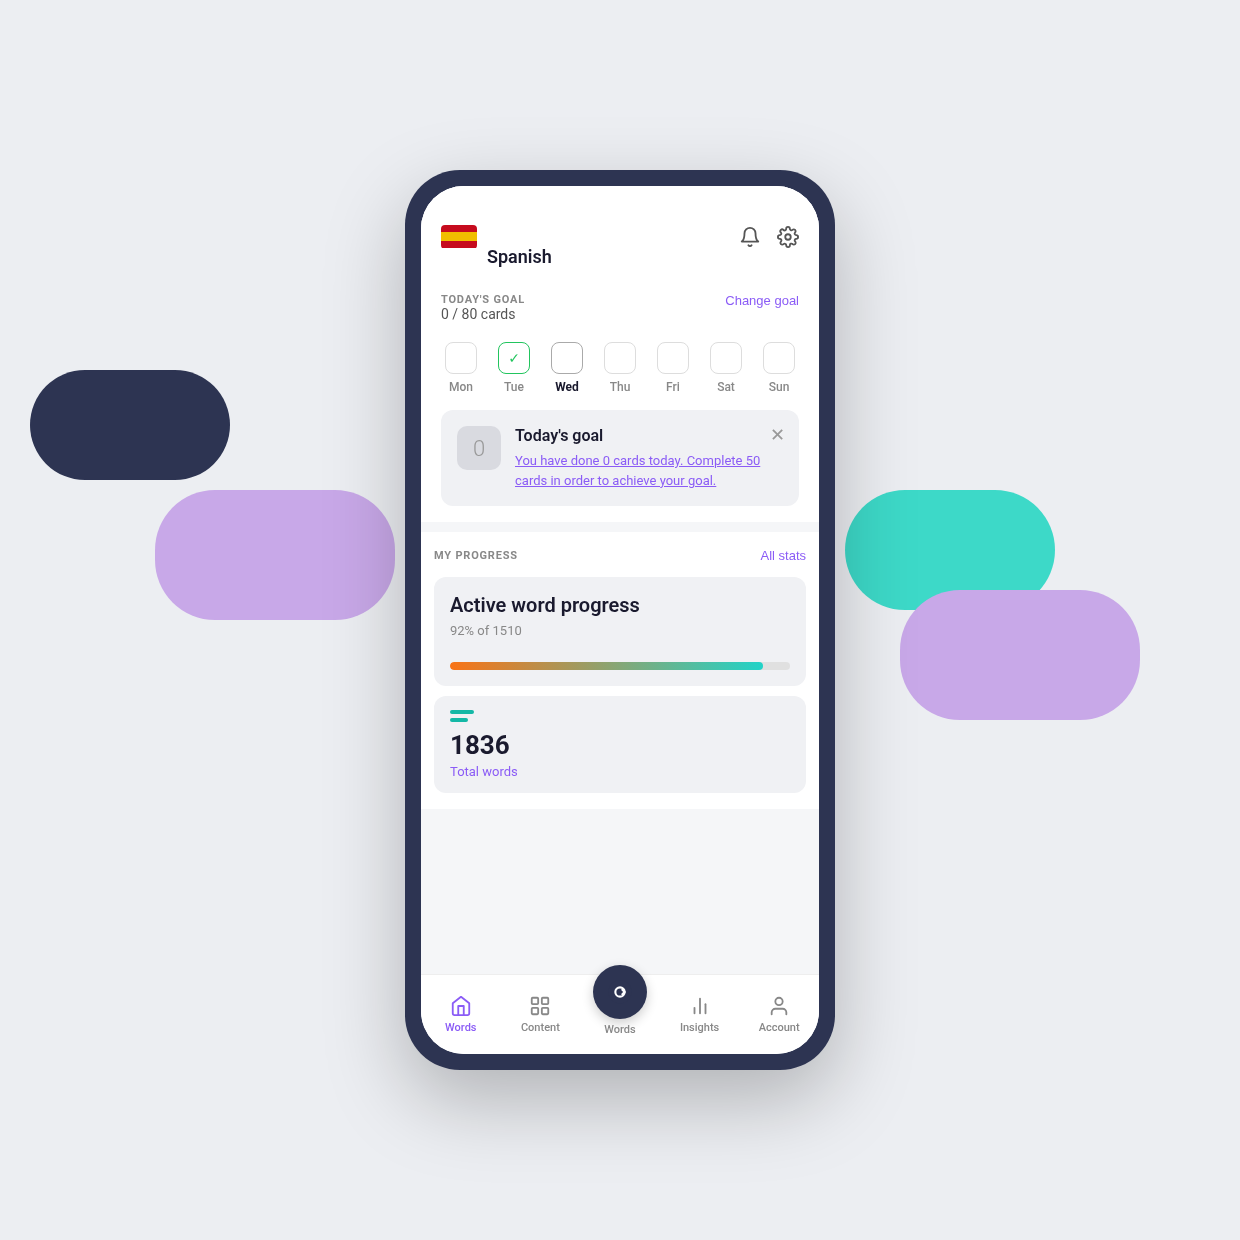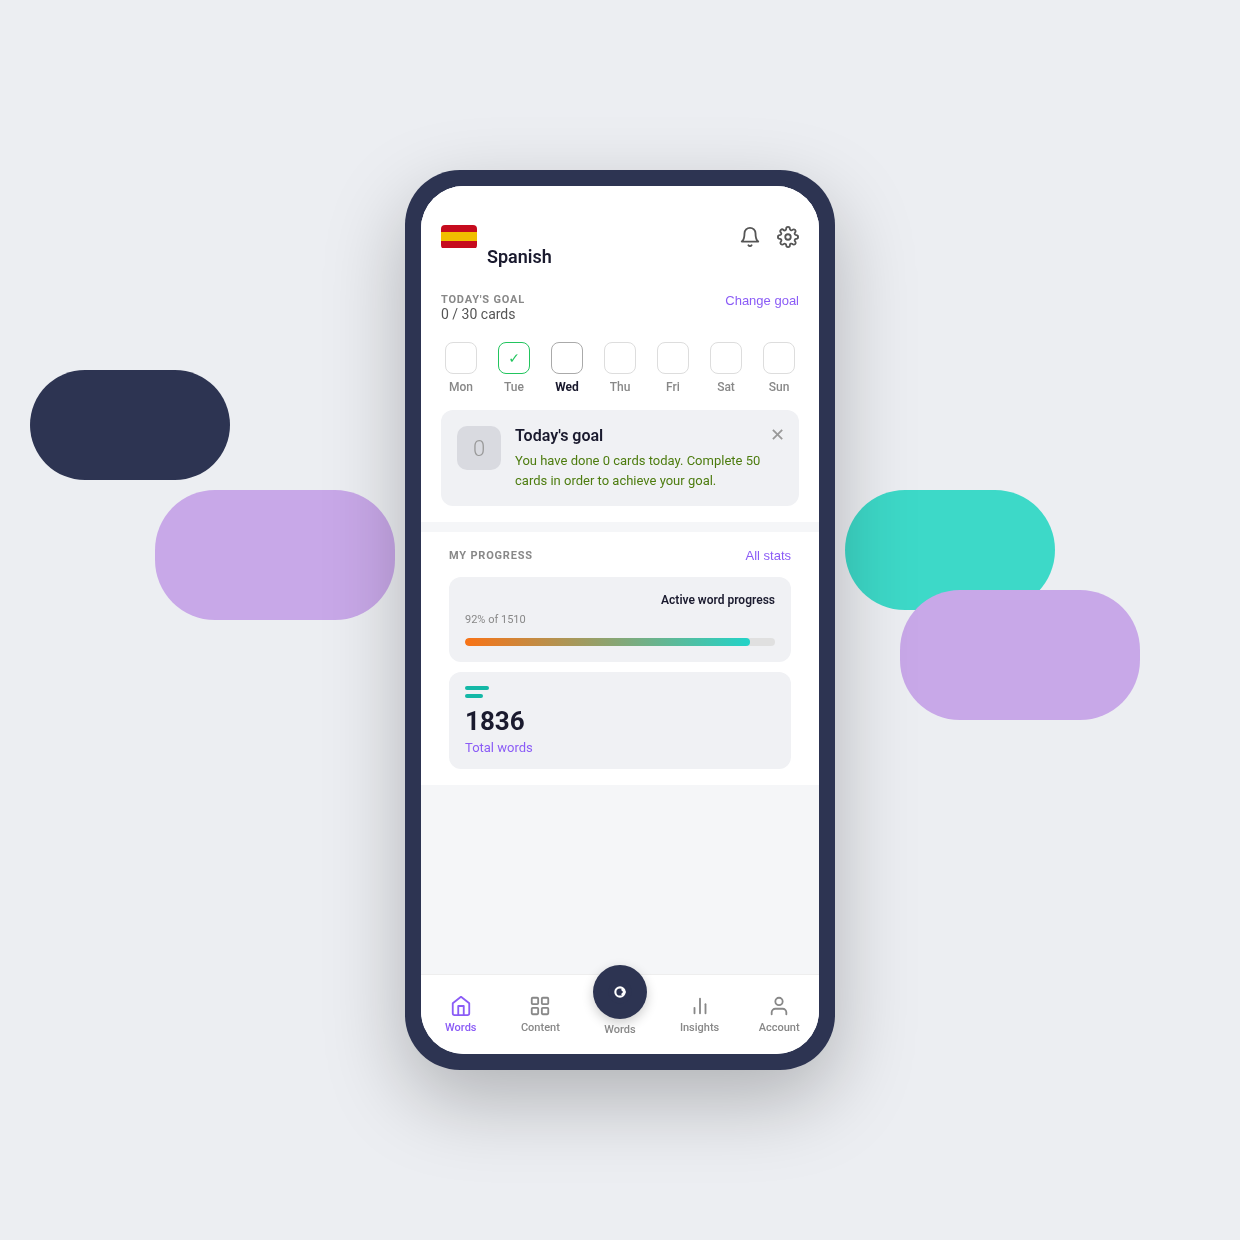--- a/index.html
+++ b/index.html
@@ -224,38 +224,39 @@
     }
     .goal-card-text { flex: 1; }
     .goal-card-title {
       font-size: 16px;
       font-weight: 600;
       color: #1a1a2e;
       margin-bottom: 6px;
     }
     .goal-card-desc {
       font-size: 13px;
-      color: #4d7c0f;
+      color: #8b5cf6;
       line-height: 1.5;
+      text-decoration: underline;
     }
     .close-btn {
       position: absolute;
       top: 14px;
       right: 14px;
       background: none;
       border: none;
       font-size: 18px;
       color: #999;
       cursor: pointer;
     }
 
     
     .section-progress {
       background: white;
-      padding: 16px 28px;
+      padding: 16px 13px;
       margin-top: 10px;
     }
     .section-header {
       display: flex;
       justify-content: space-between;
       align-items: center;
       margin-bottom: 14px;
     }
     .section-title {
       font-size: 11px;
@@ -274,30 +275,29 @@
     }
 
     
     .progress-card {
       background: #f0f1f4;
       border-radius: 12px;
       padding: 16px;
       margin-bottom: 10px;
     }
     .progress-card-title {
-      font-size: 12px;
+      font-size: 20px;
       font-weight: 600;
       color: #1a1a2e;
       margin-bottom: 6px;
-      text-align: right;
     }
     .progress-percent {
-      font-size: 11px;
+      font-size: 13px;
       color: #888;
-      margin-bottom: 12px;
+      margin-bottom: 24px;
     }
     .progress-bar-bg {
       height: 8px;
       background: #e0e0e0;
       border-radius: 4px;
       overflow: hidden;
     }
     .progress-bar-fill {
       height: 100%;
       border-radius: 4px;
@@ -473,21 +473,21 @@
               <path d="M19.4 15a1.65 1.65 0 0 0 .33 1.82l.06.06a2 2 0 1 1-2.83 2.83l-.06-.06a1.65 1.65 0 0 0-1.82-.33 1.65 1.65 0 0 0-1 1.51V21a2 2 0 0 1-4 0v-.09A1.65 1.65 0 0 0 9 19.4a1.65 1.65 0 0 0-1.82.33l-.06.06a2 2 0 1 1-2.83-2.83l.06-.06A1.65 1.65 0 0 0 4.68 15a1.65 1.65 0 0 0-1.51-1H3a2 2 0 0 1 0-4h.09A1.65 1.65 0 0 0 4.6 9a1.65 1.65 0 0 0-.33-1.82l-.06-.06a2 2 0 1 1 2.83-2.83l.06.06A1.65 1.65 0 0 0 9 4.68a1.65 1.65 0 0 0 1-1.51V3a2 2 0 0 1 4 0v.09a1.65 1.65 0 0 0 1 1.51 1.65 1.65 0 0 0 1.82-.33l.06-.06a2 2 0 1 1 2.83 2.83l-.06.06A1.65 1.65 0 0 0 19.4 9a1.65 1.65 0 0 0 1.51 1H21a2 2 0 0 1 0 4h-.09a1.65 1.65 0 0 0-1.51 1z"></path>
             </svg>
           </button>
         </div>
       </div>
 
       <div class="section-today">
         <div class="goal-header">
           <div>
             <div class="goal-title">TODAY'S GOAL</div>
-            <div class="goal-count">0 / 30 cards</div>
+            <div class="goal-count">0 / 80 cards</div>
           </div>
           <button class="change-goal-btn">Change goal</button>
         </div>
 
         <div class="days-row">
           <div class="day-item">
             <div class="day-box"></div>
             <span class="day-label">Mon</span>
           </div>
           <div class="day-item">

